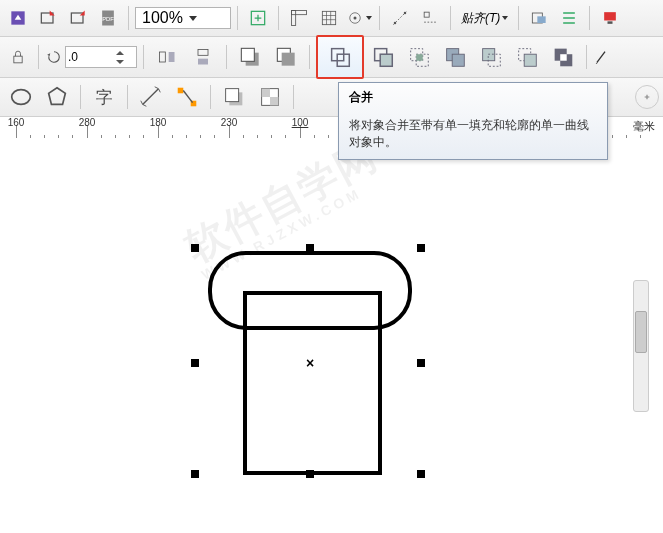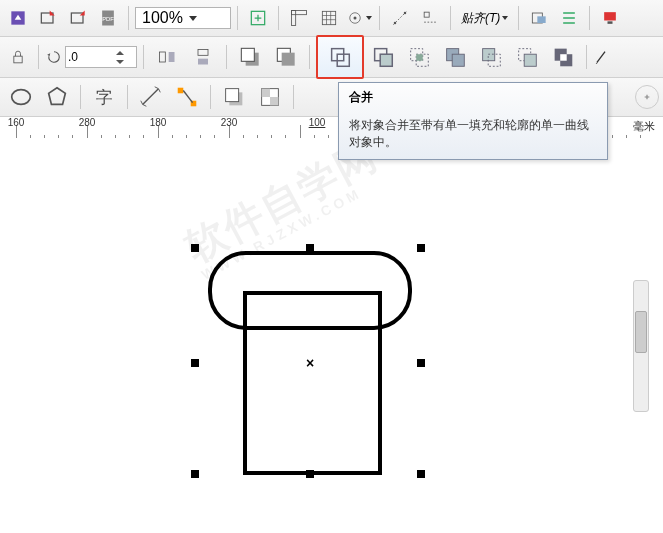--- a/index.html
+++ b/index.html
@@ -405,21 +405,21 @@
     <div class="tick minor" style="left: 186px;"></div>
     <div class="tick minor" style="left: 200px;"></div>
     <div class="tick minor" style="left: 214px;"></div>
     <div class="tick major" style="left: 229px;"></div>
     <div class="lbl" style="left: 229px;">230</div>
     <div class="tick minor" style="left: 243px;"></div>
     <div class="tick minor" style="left: 257px;"></div>
     <div class="tick minor" style="left: 271px;"></div>
     <div class="tick minor" style="left: 285px;"></div>
     <div class="tick major" style="left: 300px;"></div>
-    <div class="lbl" style="left: 317px; text-decoration: underline;">100</div>
+    <div class="lbl" style="left: 300px; text-decoration: underline;">100</div>
     <div class="tick minor" style="left: 314px;"></div>
     <div class="tick minor" style="left: 328px;"></div>
     <div class="tick minor" style="left: 342px;"></div>
     <div class="tick minor" style="left: 356px;"></div>
     <div class="tick major" style="left: 371px;"></div>
     <div class="lbl" style="left: 371px;">80</div>
     <div class="tick minor" style="left: 385px;"></div>
     <div class="tick minor" style="left: 399px;"></div>
     <div class="tick minor" style="left: 413px;"></div>
     <div class="tick minor" style="left: 427px;"></div>

